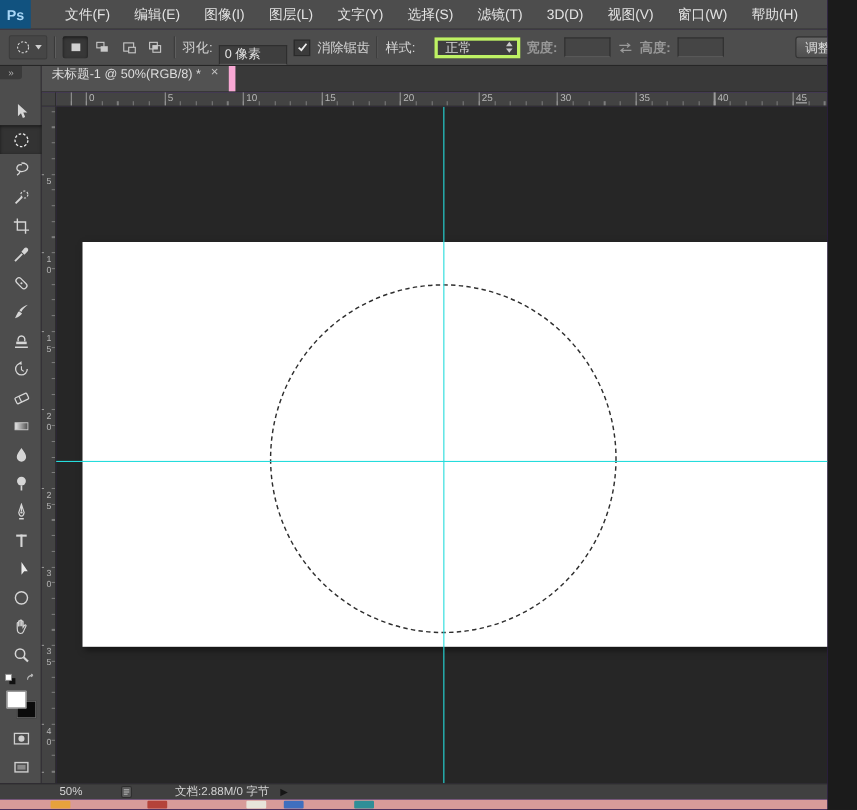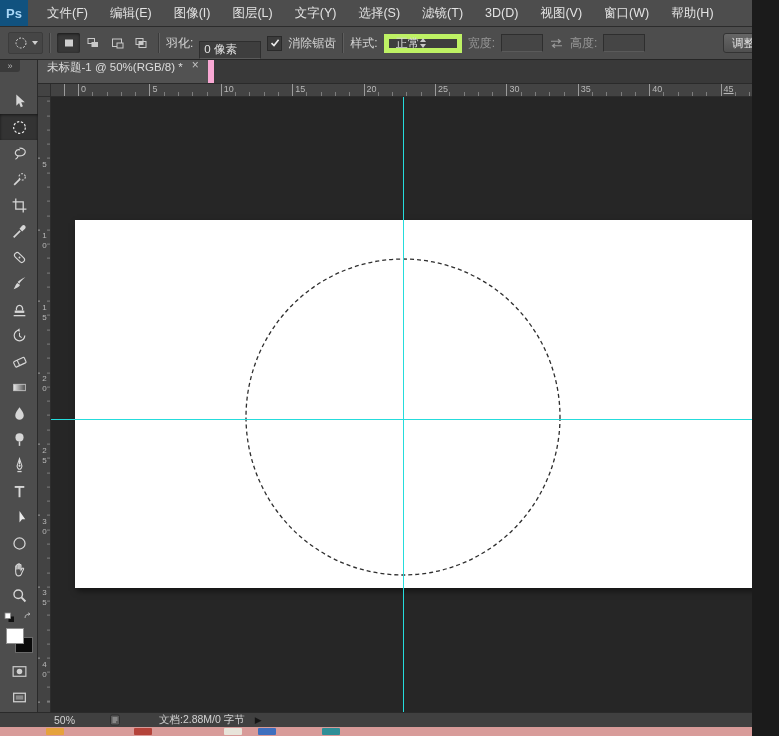--- a/index.html
+++ b/index.html
@@ -3,45 +3,45 @@
 <meta charset="utf-8">
 <style>
   html,body{margin:0;padding:0;background:#1b1b1b;}
   .app{position:relative;width:752px;height:736px;overflow:hidden;background:#6d28d9;
        font-family:"Liberation Sans","DejaVu Sans",sans-serif;user-select:none;}
   
   .menubar{position:absolute;left:0;top:0;width:779px;height:27px;background:#4d4d4d;
            border-bottom:1px solid #2c2c2c;display:flex;align-items:stretch;box-sizing:border-box;}
   .ps-logo{width:28px;display:flex;align-items:center;justify-content:center;
            font-size:13px;font-weight:bold;}
-  .menu-items{display:flex;align-items:center;padding-left:8px;justify-content:center;}
+  .menu-items{display:flex;align-items:center;padding-left:20px;justify-content:center;}
   .menu-item{color:#e3e3e3;font-size:12.5px;padding:0 11px;line-height:26px;cursor:default;}
   
   .optionsbar{position:absolute;left:0;top:27px;width:779px;height:33px;background:#4d4d4d;
               border-bottom:1px solid #262626;display:flex;align-items:center;gap:6px;
               padding-left:8px;box-sizing:border-box;color:#d8d8d8;font-size:12px;white-space:nowrap;}
   .ob-preset{display:flex;align-items:center;gap:3px;padding:2px 4px;border:1px solid #3c3c3c;
              border-radius:2px;background:#464646;}
   .caret{width:0;height:0;border-left:3.5px solid transparent;border-right:3.5px solid transparent;
          border-top:4px solid #cfcfcf;}
   .vsep{width:1px;height:20px;background:#3a3a3a;border-right:1px solid #5e5e5e;}
   .ob-modes{display:flex;gap:1px;}
   .mode-btn{width:23px;height:20px;display:flex;align-items:center;justify-content:center;border-radius:2px;}
   .mode-btn.pressed{background:#383838;box-shadow:inset 0 1px 3px rgba(0,0,0,.6);}
   .ob-label{color:#d4d4d4;}
-  .ob-label.dim{color:#979797;}
+  .ob-label.dim{color:#979797;font-weight:bold;}
   .ob-field{height:18px;background:#3e3e3e;border:1px solid #2e2e2e;border-bottom-color:#5a5a5a;
             color:#e3e3e3;font-size:11.5px;padding:0 4px;box-sizing:border-box;outline:none;
             font-family:inherit;}
   .ob-field.feather{width:62px;margin-top:13px;}
   .ob-field.small{width:42px;background:#454545;}
   .ob-check{width:13px;height:13px;background:#3b3b3b;border:1px solid #2a2a2a;
             display:flex;align-items:center;justify-content:center;}
-  .ob-combo{display:flex;align-items:center;width:78px;height:19px;
-            background:#3e3e3e;border:5px solid #bef264;padding:0 4px 0 7px;box-sizing:border-box;}
+  .ob-combo{display:flex;align-items:center;justify-content:space-between;width:78px;height:19px;
+            background:#3e3e3e;border:3px solid #bef264;padding:0 4px 0 7px;box-sizing:border-box;margin-left:11px;}
   .spinner i{display:block;width:0;height:0;border-left:3px solid transparent;border-right:3px solid transparent;}
   .spinner .up{border-bottom:4px solid #c9c9c9;margin-bottom:2px;}
   .spinner .dn{border-top:4px solid #c9c9c9;}
   .ob-btn{margin-left:auto;margin-right:-16px;height:20px;max-width:72px;overflow:hidden;
           background:linear-gradient(#666,#4f4f4f);border:1px solid #333;border-radius:3px;
           color:#e2e2e2;font-size:11.5px;padding:0 8px;white-space:nowrap;font-family:inherit;}
   
   .toolpanel{position:absolute;left:0;top:60px;width:38px;height:652px;background:#4d4d4d;
              border-right:1px solid #2a2a2a;box-sizing:border-box;}
   .panel-collapse{width:20px;height:12px;background:#3a3a3a;color:#b5b5b5;font-size:9px;

